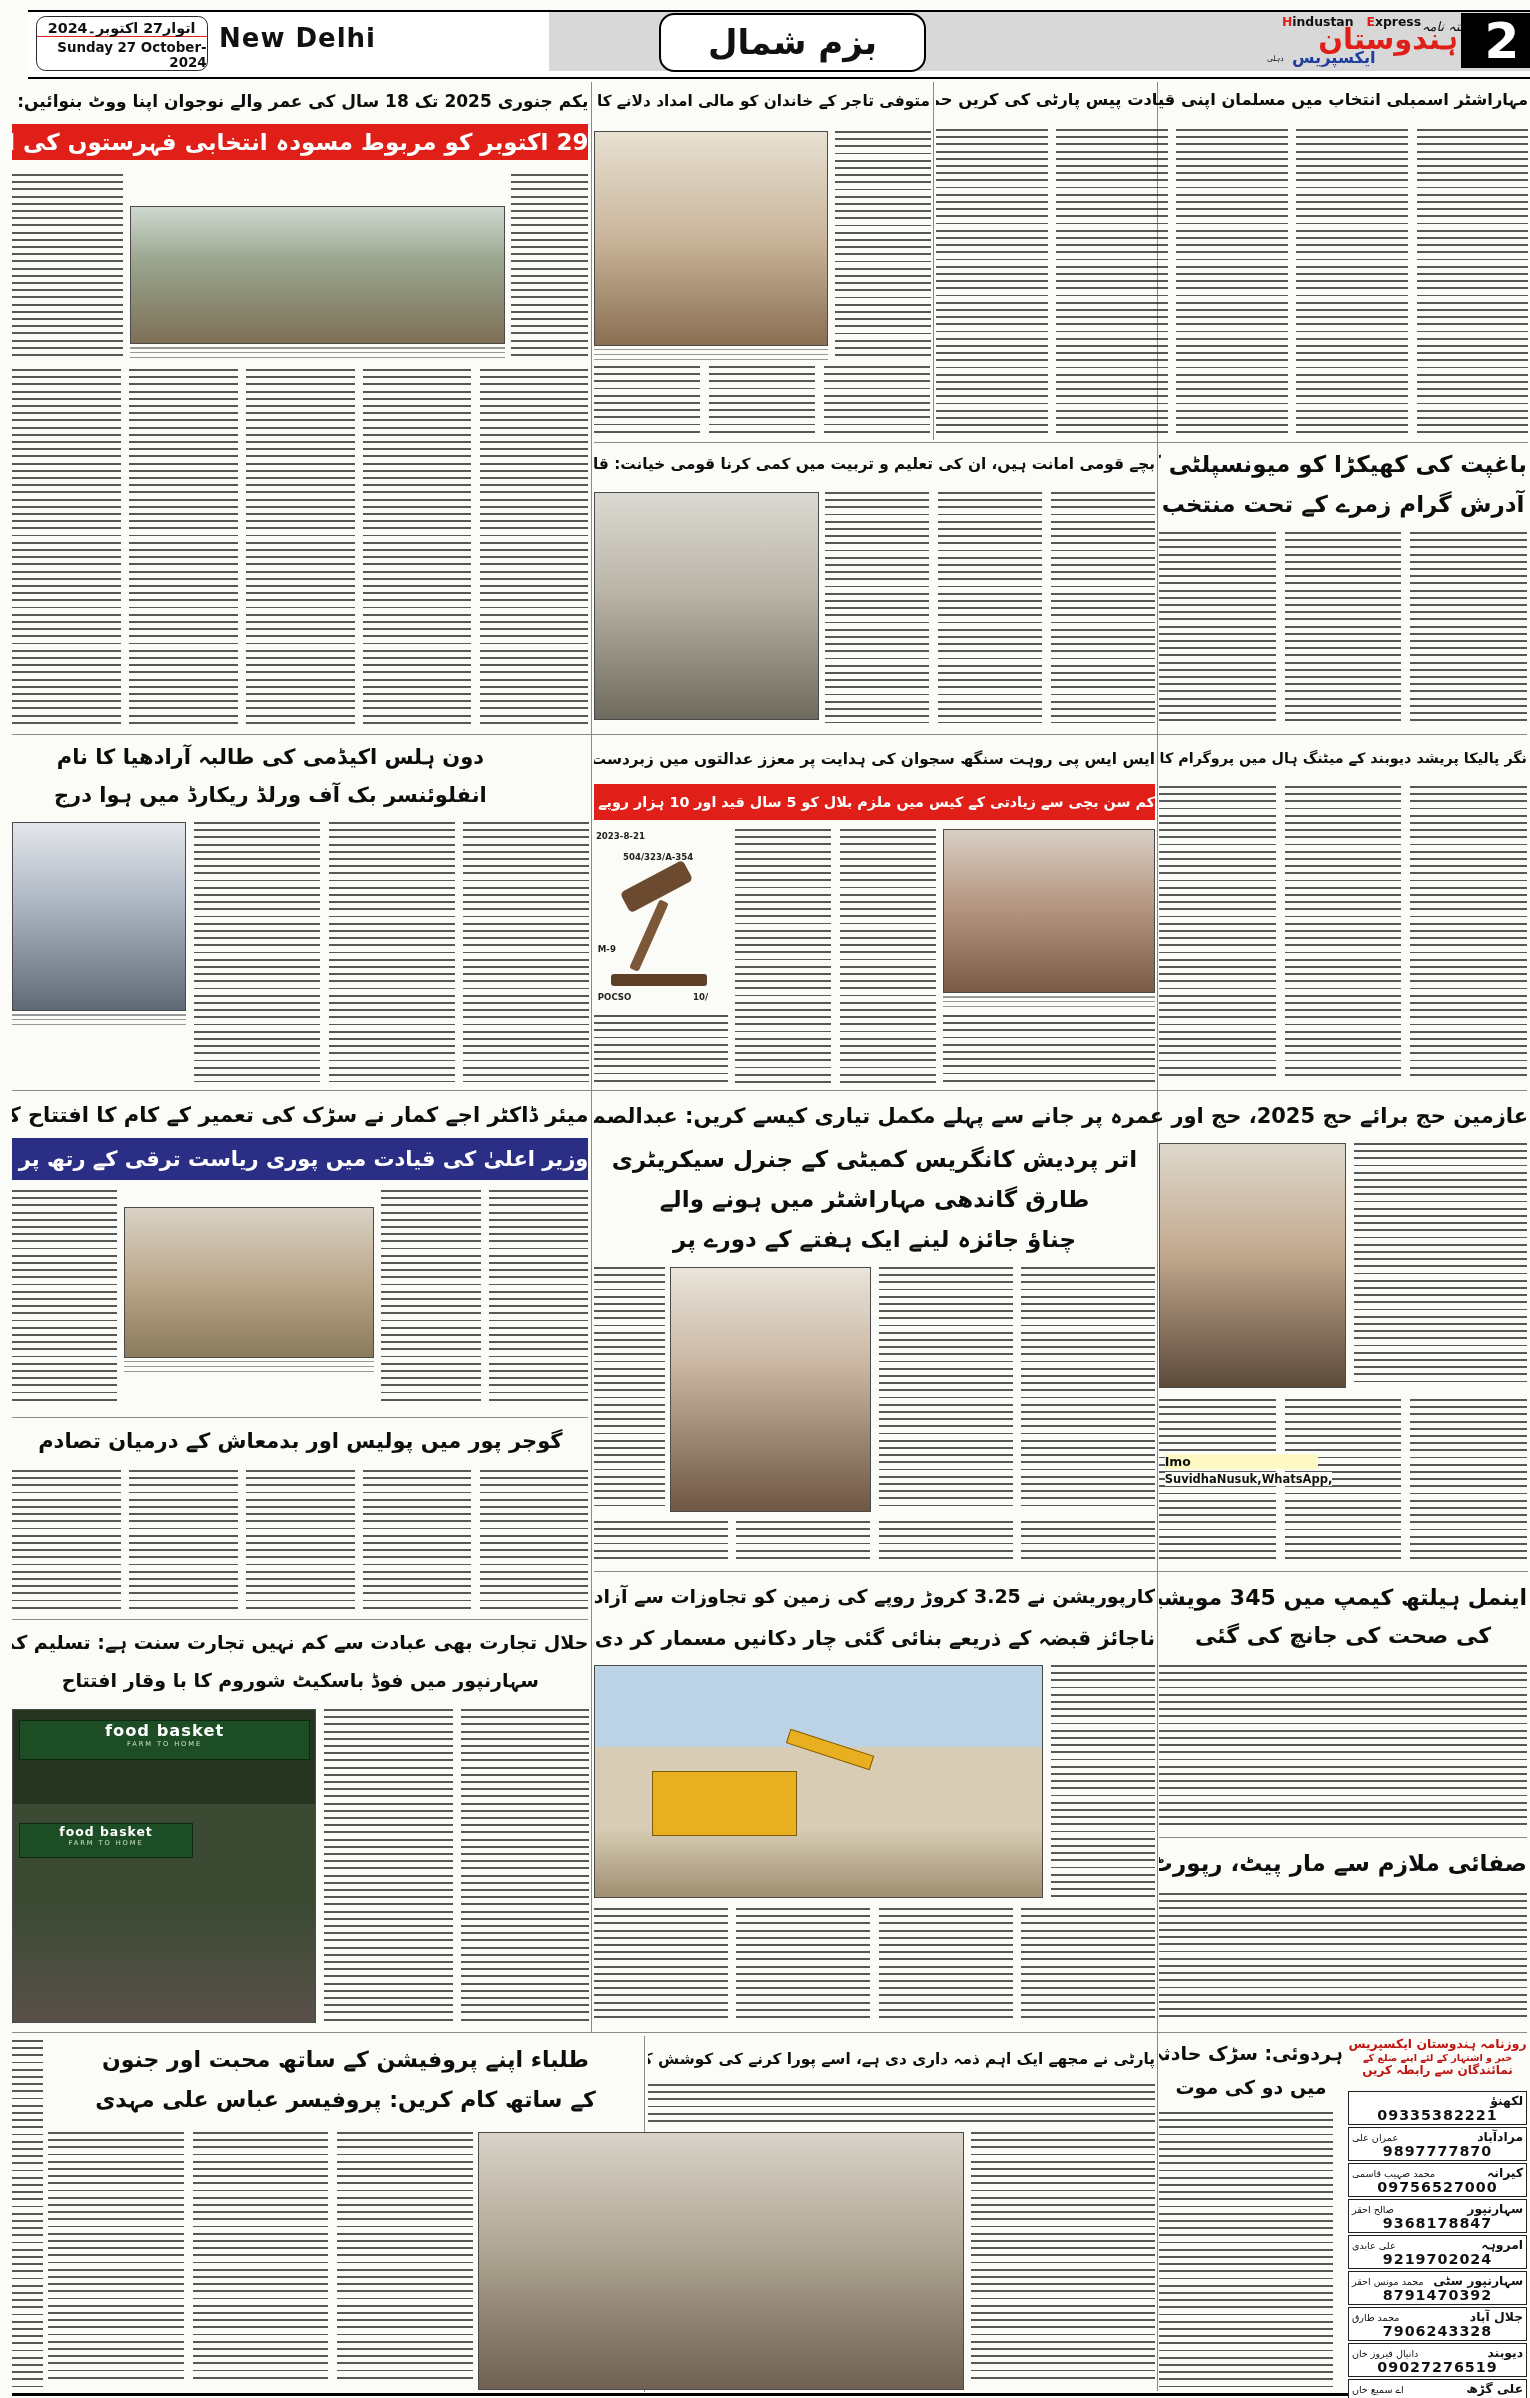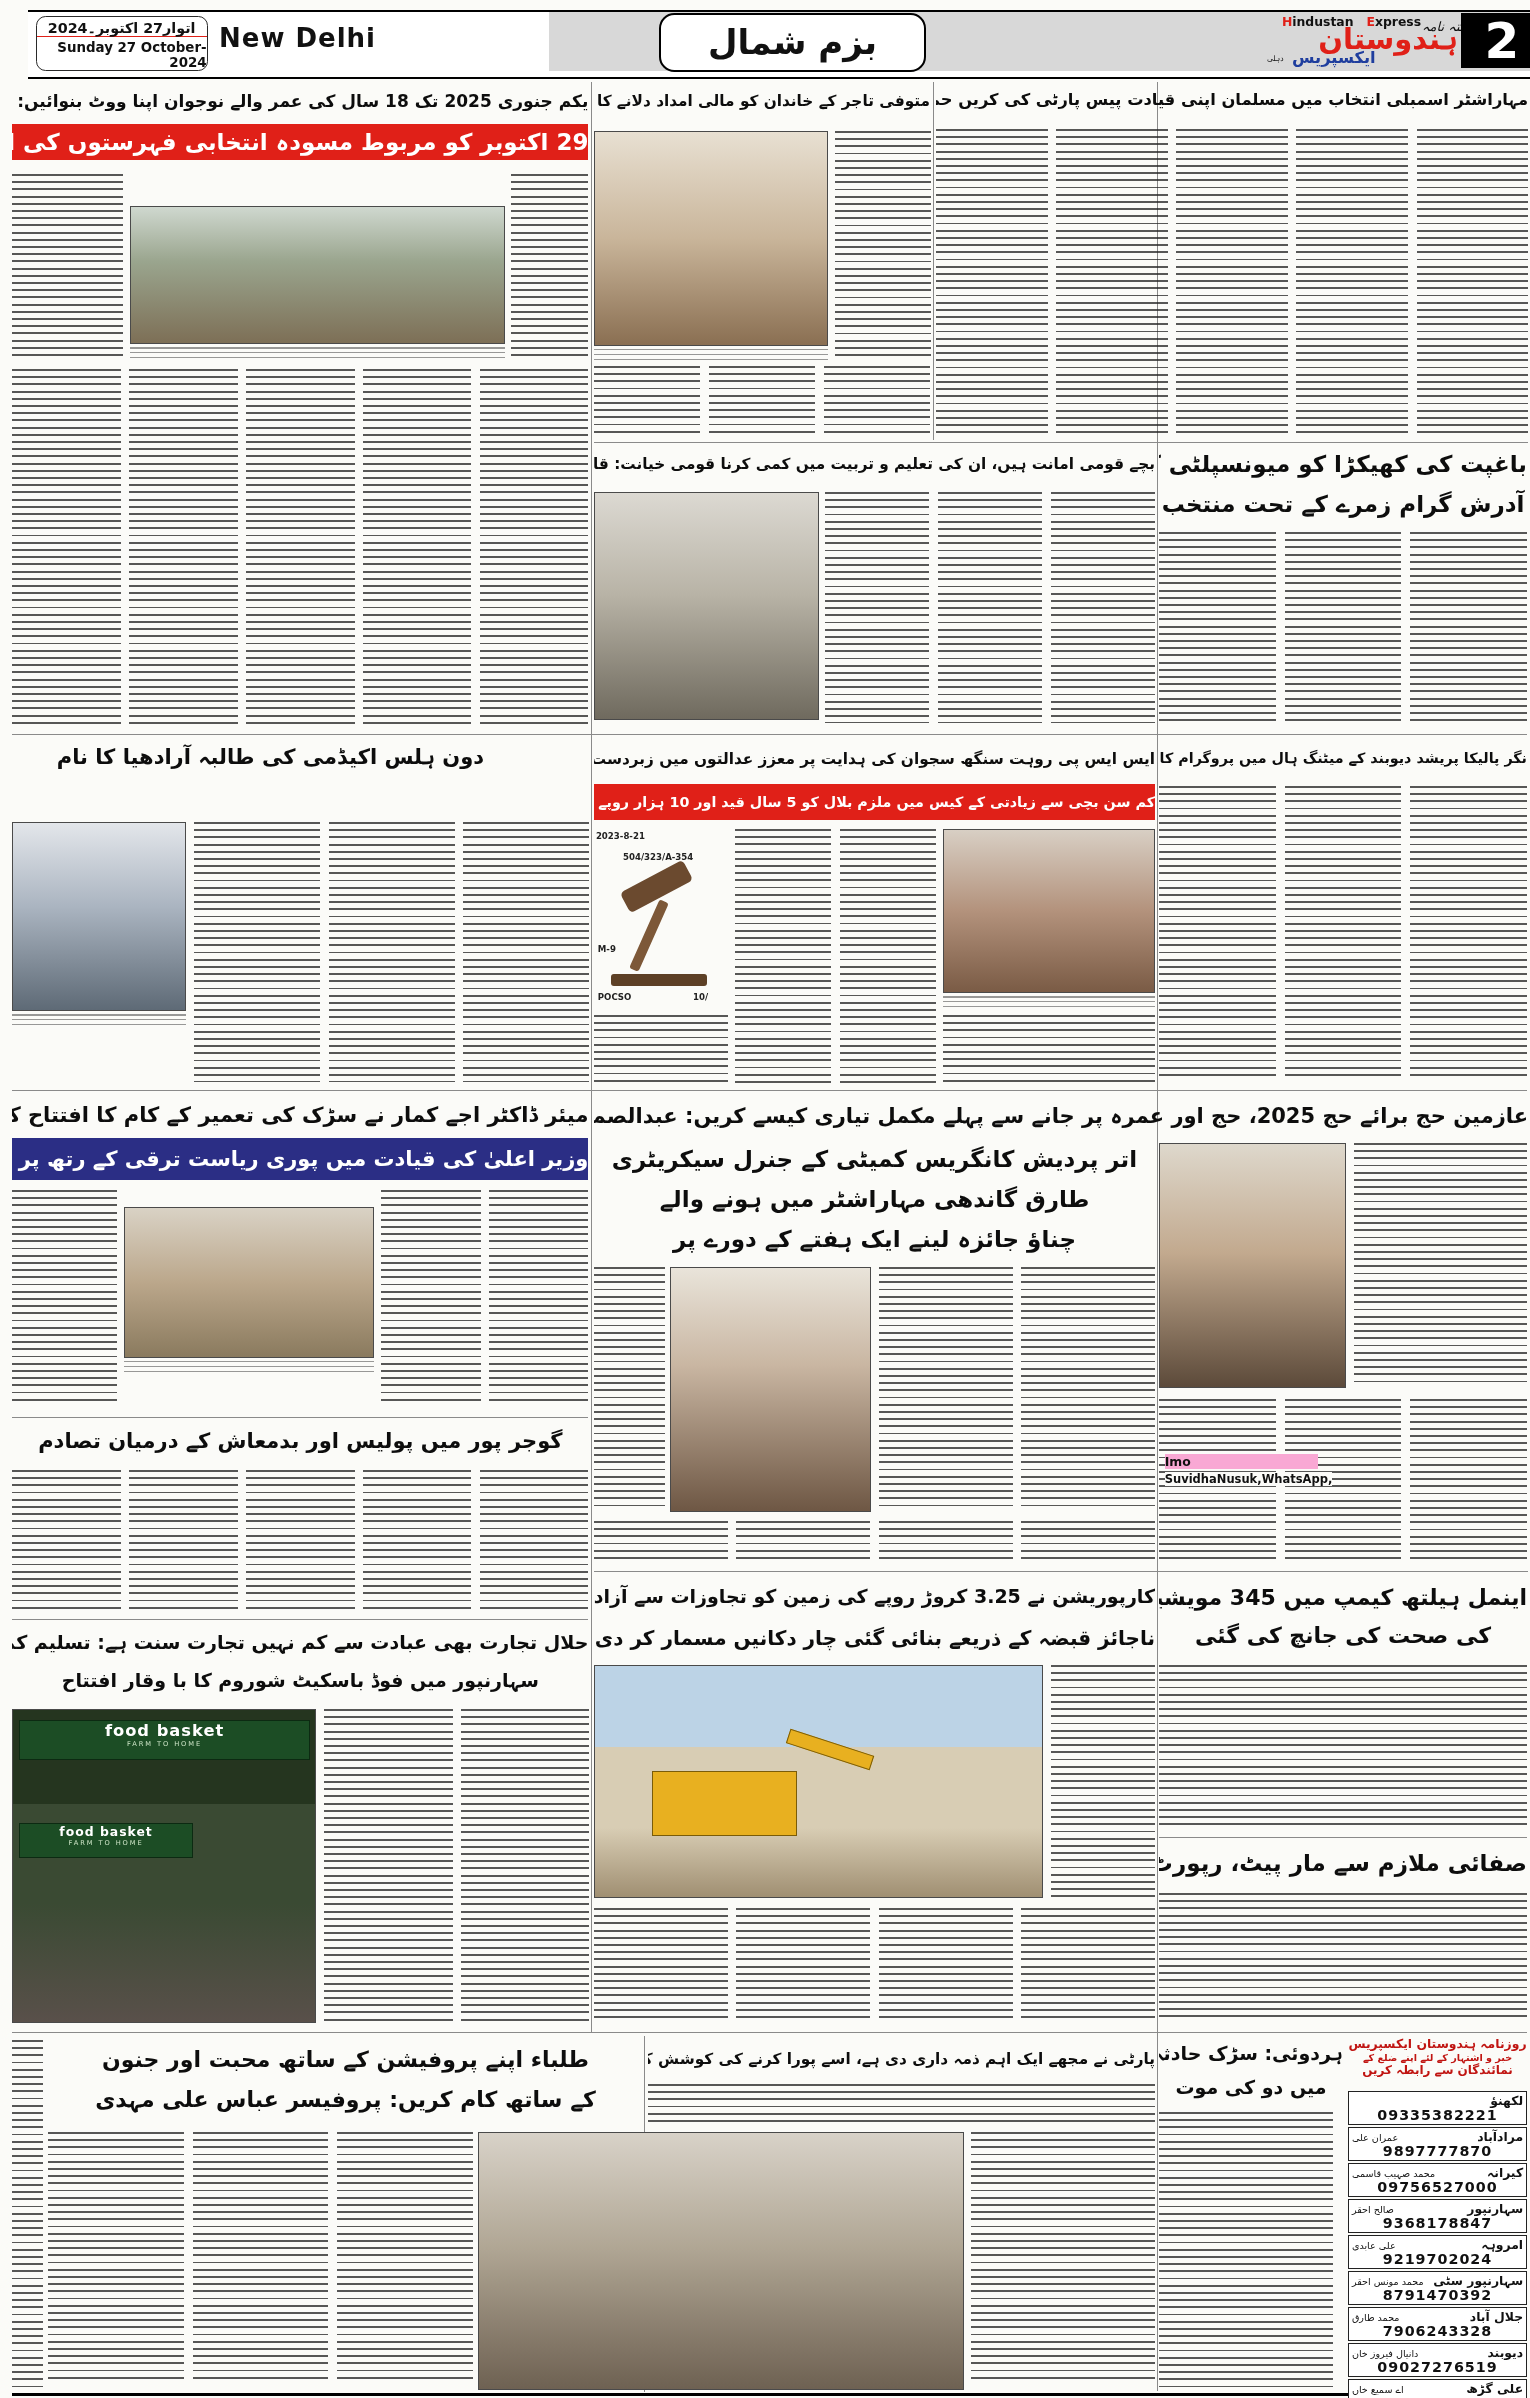--- a/index.html
+++ b/index.html
@@ -143,20 +143,21 @@
     <div class="hl" style="position:absolute;left:0;top:40px;width:368px;font-size:23px;line-height:40px;">آدرش گرام زمرے کے تحت منتخب</div>
     <div class="cols abs" style="left:0;top:88px;width:368px;height:191px;">
       <div class="tx"></div>
         <div class="tx"></div>
         <div class="tx"></div>
     </div>
   </div>
 
   <div class="abs" style="left:12.4px;top:738px;width:576px;height:350px;">
     <div class="hl" style="width:516px;font-size:21px;line-height:38px;">دون ہلس اکیڈمی کی طالبہ آرادھیا کا نام</div>
+    <div class="hl" style="position:absolute;left:0;top:38px;width:516px;font-size:21px;line-height:38px;">انفلوئنسر بک آف ورلڈ ریکارڈ میں ہوا درج</div>
     <div class="photo abs" style="left:0;top:84px;width:174px;height:189px;background:linear-gradient(180deg,#e3e6ea,#aab4c0 45%,#5e6a76);"></div>
     <div class="cap abs" style="left:0;top:276px;width:174px;height:11.5px;"></div>
     <div class="cols abs" style="left:182px;top:84px;width:395px;height:260px;">
       <div class="tx"></div>
         <div class="tx"></div>
         <div class="tx"></div>
     </div>
   </div>
 
   <div class="abs" style="left:594px;top:738px;width:561px;height:350px;">
@@ -226,21 +227,21 @@
   <div class="abs" style="left:1159px;top:1139px;width:368px;height:430px;">
     <div class="photo abs" style="left:0;top:3.8px;width:187px;height:245px;background:linear-gradient(180deg,#ded8cc,#c2a98e 45%,#5c4a3a);"></div>
     <div class="cols abs" style="left:195px;top:3.8px;width:173px;height:245px;">
       <div class="tx"></div>
     </div>
     <div class="cols abs" style="left:0;top:260px;width:368px;height:163px;">
       <div class="tx"></div>
         <div class="tx"></div>
         <div class="tx"></div>
     </div>
-    <div class="abs" style="left:5.7px;top:315px;width:153px;background:#f9a8d4;font-size:12.4px;font-weight:bold;">Imo</div>
+    <div class="abs" style="left:5.7px;top:315px;width:153px;background:#fef9c3;font-size:12.4px;font-weight:bold;">Imo</div>
     <div class="abs" style="left:5.7px;top:333px;width:167px;background:#fbfbf8;font-size:11.5px;font-weight:bold;">SuvidhaNusuk,WhatsApp,</div>
   </div>
 
   <div class="abs" style="left:12.4px;top:1420px;width:576px;height:197px;">
     <div class="hl" style="width:576px;font-size:21px;line-height:42px;">گوجر پور میں پولیس اور بدمعاش کے درمیان تصادم</div>
     <div class="cols abs" style="left:0;top:50px;width:576px;height:140px;">
       <div class="tx"></div>
         <div class="tx"></div>
         <div class="tx"></div>
         <div class="tx"></div>

